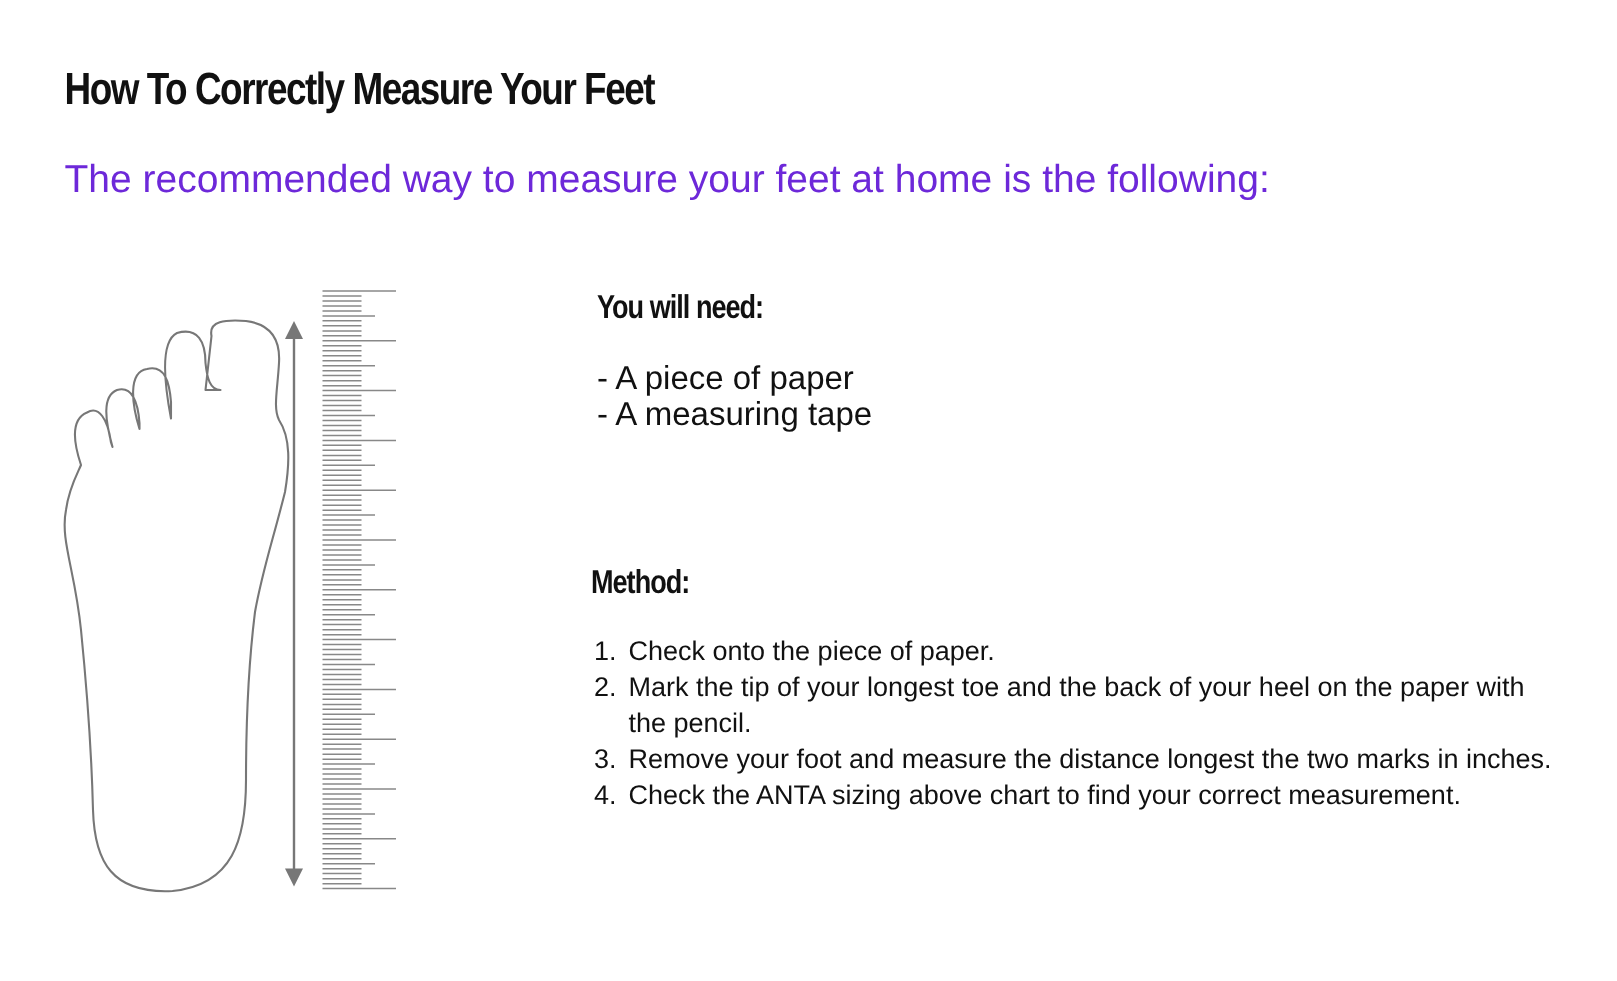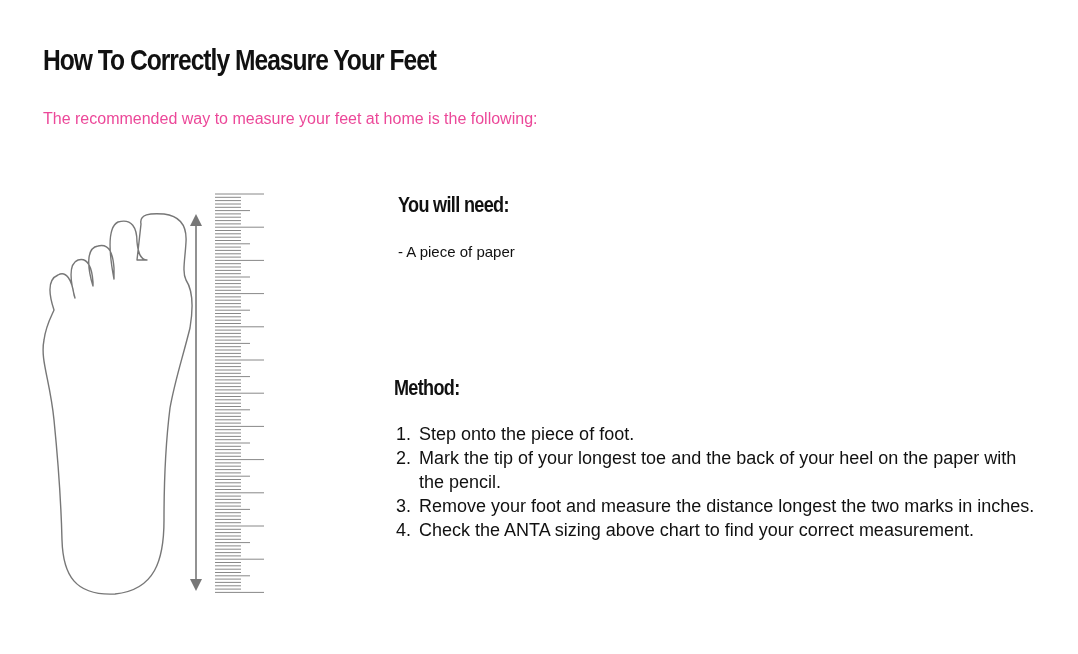--- a/index.html
+++ b/index.html
@@ -1,23 +1,23 @@
 <!DOCTYPE html>
 <html><head>
 <meta charset="utf-8">
 <style>
   html, body { margin: 0; padding: 0; background: #ffffff; }
   body { width: 1078px; height: 654px; position: relative; overflow: hidden; font-family: "Liberation Sans", sans-serif; color: #111111; }
   .title { position: absolute; left: 43px; top: 40px; font-family: "Liberation Sans", sans-serif; font-weight: bold; font-size: 30px; letter-spacing: -1.2px; transform: scaleX(0.82); transform-origin: left top; color: #111; white-space: nowrap; margin: 0; line-height: 40px; }
-  .intro { position: absolute; left: 43px; top: 106px; font-size: 16px; line-height: 26px; color: #ec4899; margin: 0; white-space: nowrap; }
+  .intro { position: absolute; left: 43px; top: 106px; font-size: 26px; line-height: 26px; color: #6d28d9; margin: 0; white-space: nowrap; }
   .illustration { position: absolute; left: 30px; top: 180px; width: 250px; height: 430px; }
   .section-head { position: absolute; font-weight: bold; font-size: 22px; letter-spacing: -0.8px; transform: scaleX(0.82); transform-origin: left top; margin: 0; white-space: nowrap; line-height: 28px; color: #111; }
   .need-head { left: 398px; top: 191px; }
   .method-head { left: 394px; top: 374px; }
-  .need-list { position: absolute; left: 398px; top: 240px; margin: 0; padding: 0; list-style: none; font-size: 15px; line-height: 24px; color: #111; }
+  .need-list { position: absolute; left: 398px; top: 240px; margin: 0; padding: 0; list-style: none; font-size: 22px; line-height: 24px; color: #111; }
   .method-list { position: absolute; left: 396px; top: 422px; margin: 0; padding: 0; list-style: none; font-size: 18px; line-height: 24px; color: #111; width: 640px; }
   .method-list li { display: flex; }
   .method-list .num { width: 23px; flex: none; }
   .method-list .txt { flex: 1; }
 </style>
 </head>
 <body>
 
 <h1 class="title">How To Correctly Measure Your Feet</h1>
 <p class="intro">The recommended way to measure your feet at home is the following:</p>
@@ -157,27 +157,28 @@
         <line x1="185" x2="211" y1="405.8" y2="405.8"></line>
         <line x1="185" x2="211" y1="409.1" y2="409.1"></line>
         <line x1="185" x2="234" y1="412.4" y2="412.4"></line>
       </g>
   </svg>
 </div>
 
 <h2 class="section-head need-head">You will need:</h2>
 <ul class="need-list">
   <li>- A piece of paper</li>
+  <li>- A measuring tape</li>
 </ul>
 
 <h2 class="section-head method-head">Method:</h2>
 <ol class="method-list">
   <li>
     <span class="num">1.</span>
-    <span class="txt">Step onto the piece of foot.</span>
+    <span class="txt">Check onto the piece of paper.</span>
   </li>
   <li>
     <span class="num">2.</span>
     <span class="txt">Mark the tip of your longest toe and the back of your heel on the paper with the pencil.</span>
   </li>
   <li>
     <span class="num">3.</span>
     <span class="txt">Remove your foot and measure the distance longest the two marks in inches.</span>
   </li>
   <li>

